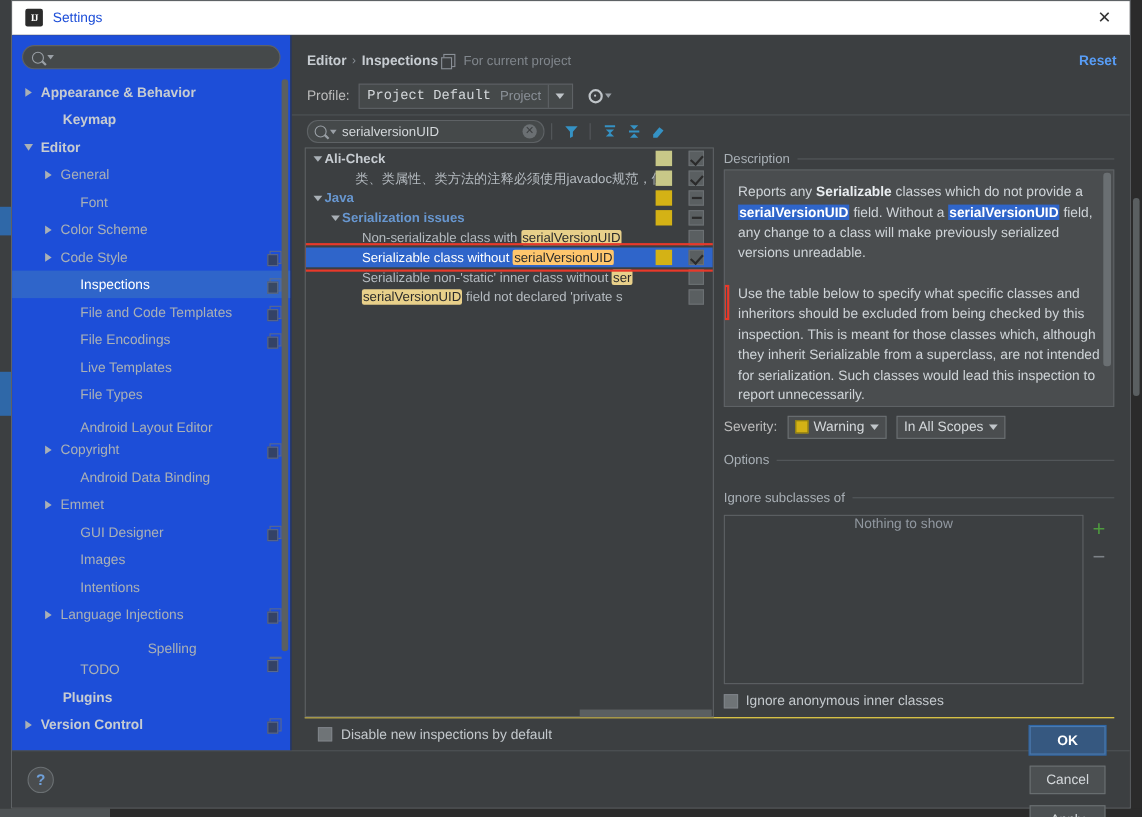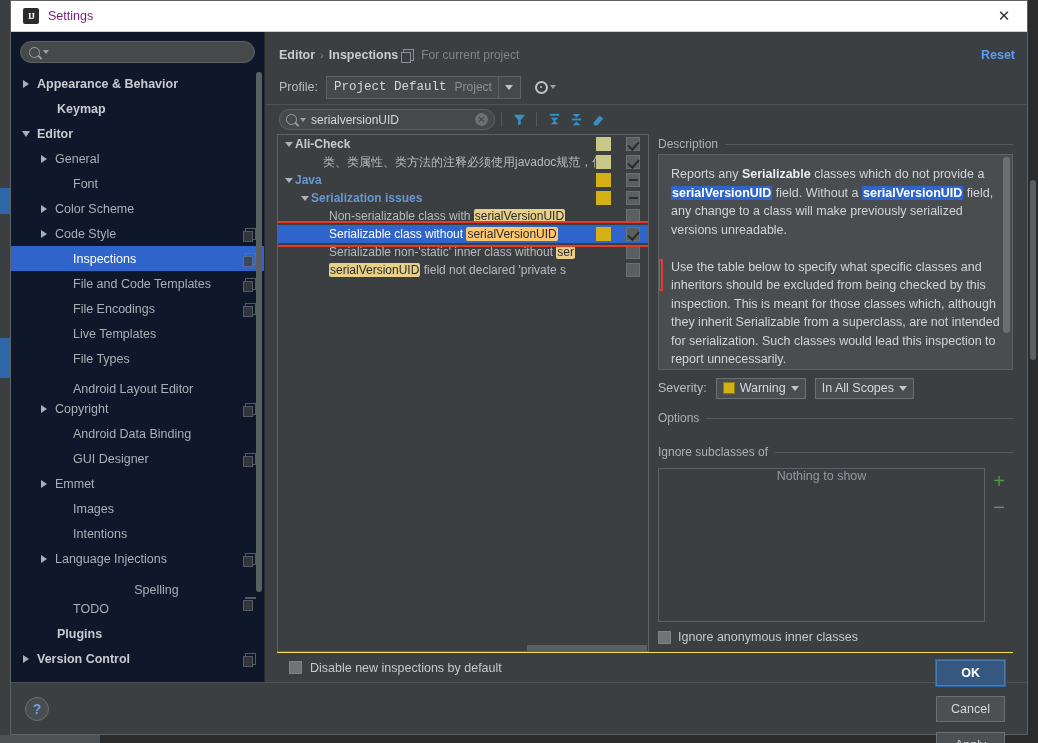--- a/index.html
+++ b/index.html
@@ -35,33 +35,33 @@
     height:31px; background:#ffffff; color:#000000;
     display:flex; align-items:center; flex:0 0 auto;
     border-bottom:1px solid #d0d0d0;
   }
   #title-icon { width:16px; height:16px; margin-left:12px; margin-right:9px; position:relative; }
   #title-icon .ij {
     width:16px; height:16px; background:#2b2b2b; border-radius:2px;
     color:#fff; font-size:9px; font-weight:bold; line-height:16px; text-align:center;
     letter-spacing:-1px; font-family:"Liberation Serif", serif;
   }
-  #title-text { font-size:12.5px; color:#701a75; }
+  #title-text { font-size:12.5px; color:#1d4ed8; }
   #titlebar-spacer { flex:1 1 auto; }
   .win-btn {
     width:46px; height:31px; display:flex; align-items:center; justify-content:center;
     font-size:15px; color:#333; cursor:default;
   }
 
   
   #content { flex:1 1 auto; display:flex; min-height:0; background:#3c3f41; }
 
   
   #sidebar {
-    width:254px; flex:0 0 254px; background:#0f172a;
+    width:254px; flex:0 0 254px; background:#1d4ed8;
     border-right:1px solid #2b2b2b;
     display:flex; flex-direction:column; position:relative;
   }
   #search-wrap { padding:9px 9px 6px 9px; }
   #search-box {
     height:22px; background:#45494a; border:1px solid #5e6265; border-radius:11px;
     display:flex; align-items:center; padding:0 8px; gap:3px;
   }
   .mag { width:11px; height:11px; border:1.6px solid #9aa0a6; border-radius:50%; position:relative; flex:0 0 auto;}
   .mag:after { content:""; position:absolute; width:1.6px; height:5px; background:#9aa0a6; right:-2px; bottom:-3px; transform:rotate(-45deg); }
@@ -321,28 +321,28 @@
           </div>
           <div class="snode" style="padding-left: 28px;">
             <span class="arrow right"></span>
             <span class="snode-label">Copyright</span>
             <span class="copy-ic"></span>
           </div>
           <div class="snode" style="padding-left: 46px;">
             <span class="arrow "></span>
             <span class="snode-label">Android Data Binding</span>
           </div>
+          <div class="snode" style="padding-left: 28px;">
+            <span class="arrow right"></span>
+            <span class="snode-label">Emmet</span>
+          </div>
           <div class="snode" style="padding-left: 46px;">
             <span class="arrow "></span>
             <span class="snode-label">GUI Designer</span>
             <span class="copy-ic"></span>
-          </div>
-          <div class="snode" style="padding-left: 28px;">
-            <span class="arrow right"></span>
-            <span class="snode-label">Emmet</span>
           </div>
           <div class="snode" style="padding-left: 46px;">
             <span class="arrow "></span>
             <span class="snode-label">Images</span>
           </div>
           <div class="snode" style="padding-left: 46px;">
             <span class="arrow "></span>
             <span class="snode-label">Intentions</span>
           </div>
           <div class="snode" style="padding-left: 28px;">

